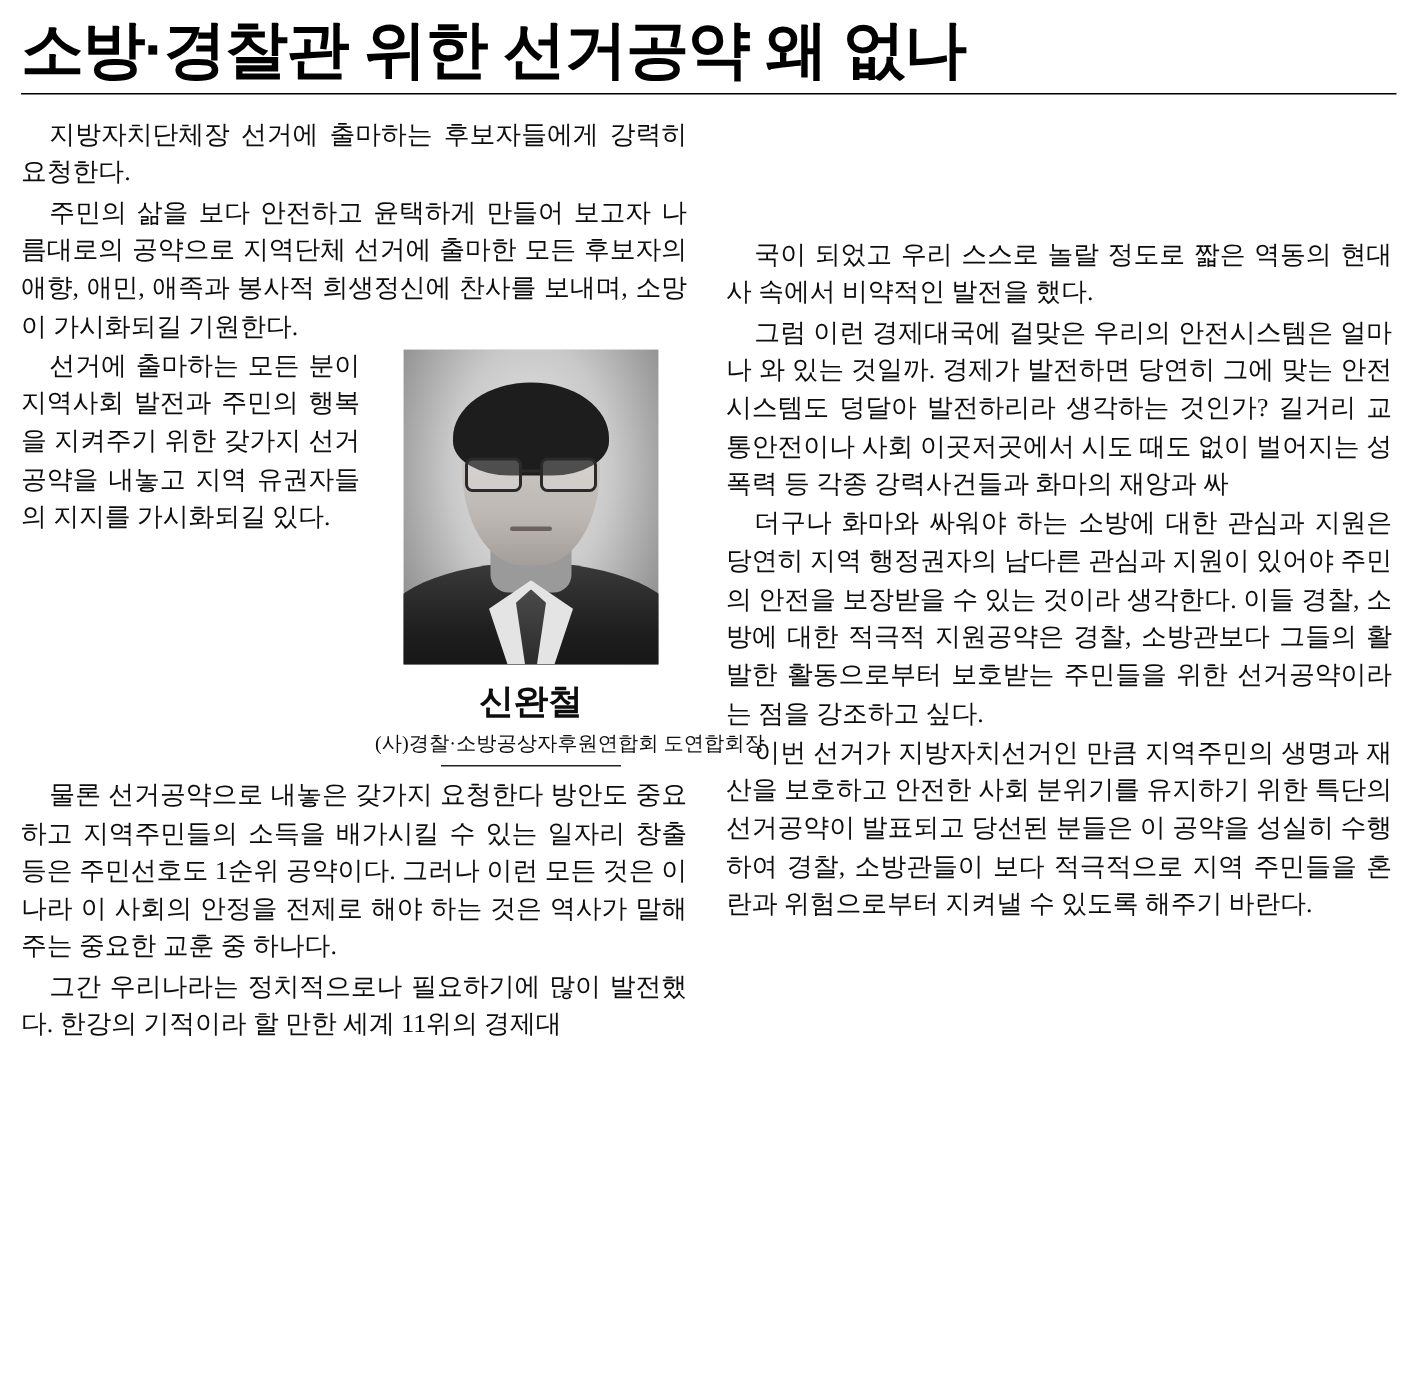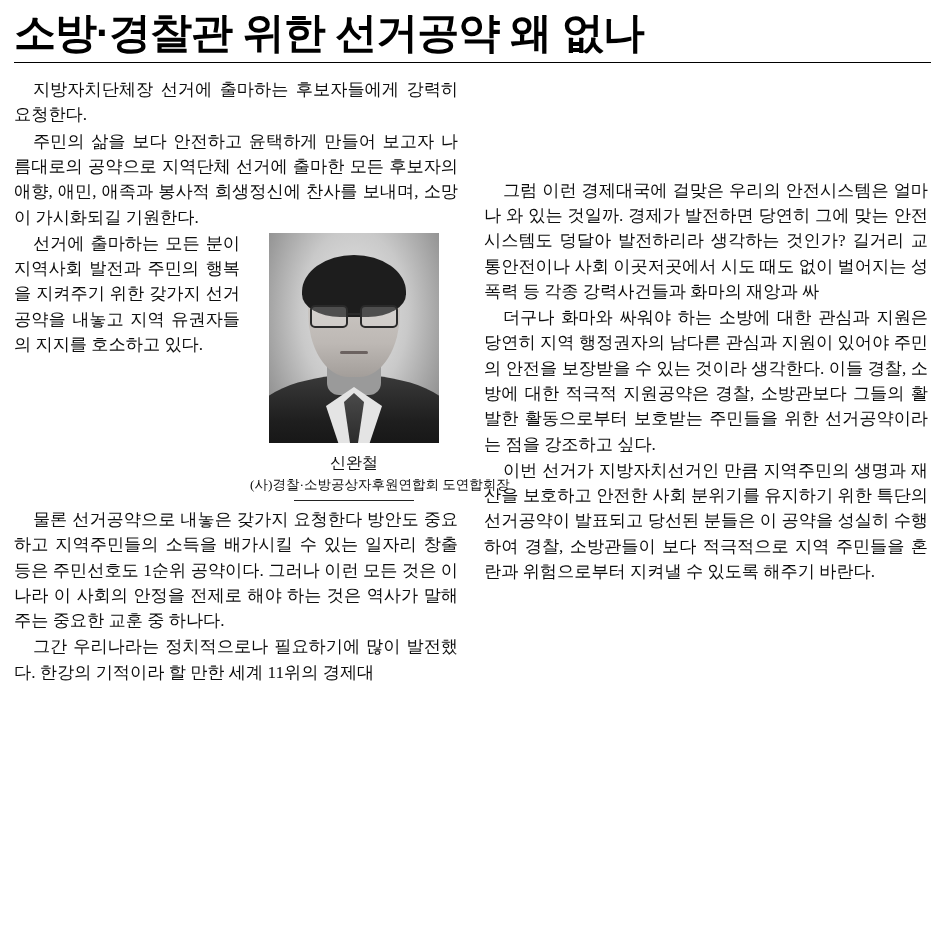--- a/index.html
+++ b/index.html
@@ -141,22 +141,22 @@
   .portrait .mouth {
     position: absolute;
     left: 50%; top: 118px;
     transform: translateX(-50%);
     width: 28px; height: 3px;
     background: #6b6260;
     border-radius: 2px;
   }
   .byline-name {
     text-align: center;
-    font-size: 16px;
-    font-weight: normal;
+    font-size: 23px;
+    font-weight: bold;
     margin: 8px 0 2px 0;
     font-family: "Liberation Sans", "DejaVu Sans", sans-serif;
     text-indent: 0;
   }
   .byline-title {
     text-align: center;
     font-size: 13.5px;
     line-height: 1.3;
     margin: 0 0 6px 0;
     text-indent: 0;
@@ -199,27 +199,28 @@
             <span class="bridge"></span>
             <span class="lens r"></span>
           </div>
           <div class="mouth"></div>
         </div>
         <p class="byline-name">신완철</p>
         <p class="byline-title">(사)경찰·소방공상자후원연합회 도연합회장</p>
         <hr class="byline-rule">
       </div>
 
-      <p>선거에 출마하는 모든 분이 지역사회 발전과 주민의 행복을 지켜주기 위한 갖가지 선거공약을 내놓고 지역 유권자들의 지지를 호소하고 있다.</p>
+      <p>선거에 출마하는 모든 분이 지역사회 발전과 주민의 행복을 지켜주기 위한 갖가지 선거공약을 내놓고 지역 유권자들의 지지를 가시화되길 있다.</p>
       <div class="clear"></div>
       <p>물론 선거공약으로 내놓은 갖가지 요청한다 방안도 중요하고 지역주민들의 소득을 배가시킬 수 있는 일자리 창출 등은 주민선호도 1순위 공약이다. 그러나 이런 모든 것은 이 나라 이 사회의 안정을 전제로 해야 하는 것은 역사가 말해주는 중요한 교훈 중 하나다.</p>
       <p>그간 우리나라는 정치적으로나 필요하기에 많이 발전했다. 한강의 기적이라 할 만한 세계 11위의 경제대</p>
 
     </div>
 
     <div class="col">
+      <p>국이 되었고 우리 스스로 놀랄 정도로 짧은 역동의 현대사 속에서 비약적인 발전을 했다.</p>
       <p>그럼 이런 경제대국에 걸맞은 우리의 안전시스템은 얼마나 와 있는 것일까. 경제가 발전하면 당연히 그에 맞는 안전시스템도 덩달아 발전하리라 생각하는 것인가? 길거리 교통안전이나 사회 이곳저곳에서 시도 때도 없이 벌어지는 성폭력 등 각종 강력사건들과 화마의 재앙과 싸</p>
       <p>더구나 화마와 싸워야 하는 소방에 대한 관심과 지원은 당연히 지역 행정권자의 남다른 관심과 지원이 있어야 주민의 안전을 보장받을 수 있는 것이라 생각한다. 이들 경찰, 소방에 대한 적극적 지원공약은 경찰, 소방관보다 그들의 활발한 활동으로부터 보호받는 주민들을 위한 선거공약이라는 점을 강조하고 싶다.</p>
       <p>이번 선거가 지방자치선거인 만큼 지역주민의 생명과 재산을 보호하고 안전한 사회 분위기를 유지하기 위한 특단의 선거공약이 발표되고 당선된 분들은 이 공약을 성실히 수행하여 경찰, 소방관들이 보다 적극적으로 지역 주민들을 혼란과 위험으로부터 지켜낼 수 있도록 해주기 바란다.</p>
     </div>
 
   </div>
 </div>
 
 </body></html>

